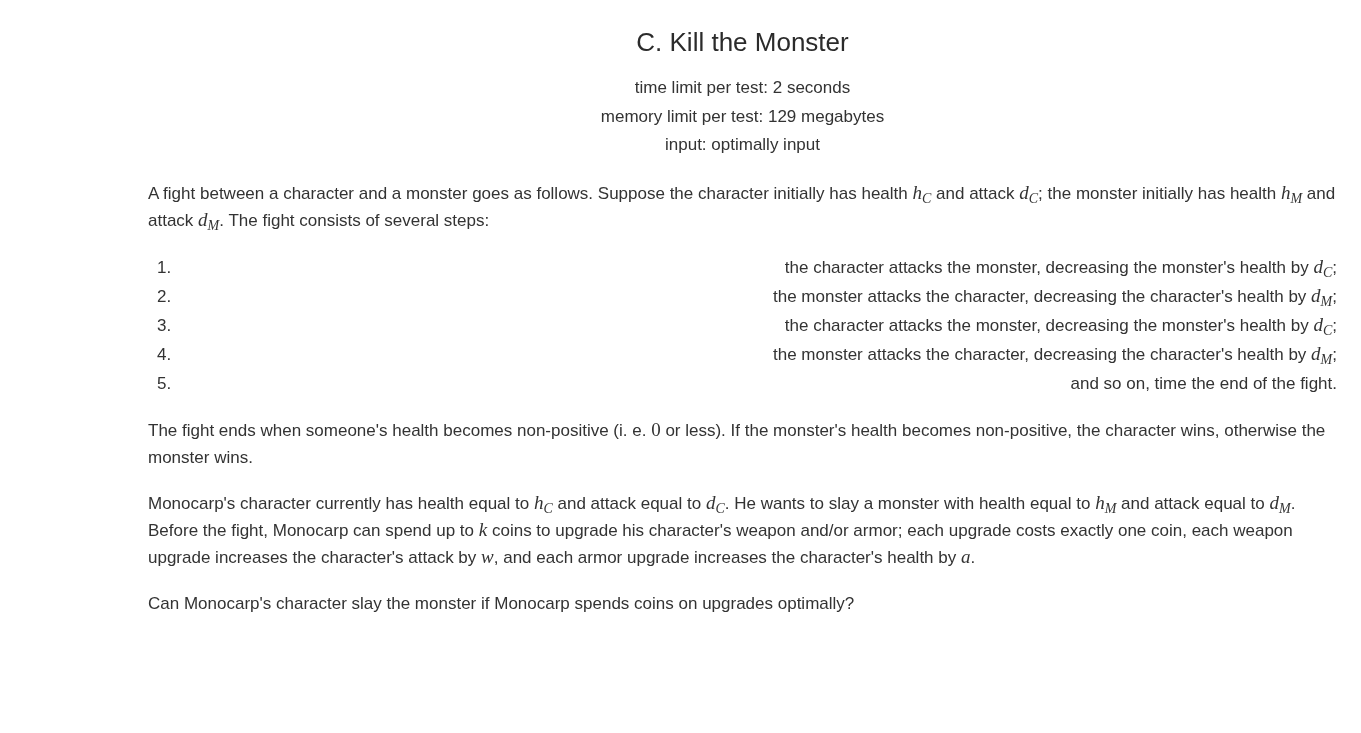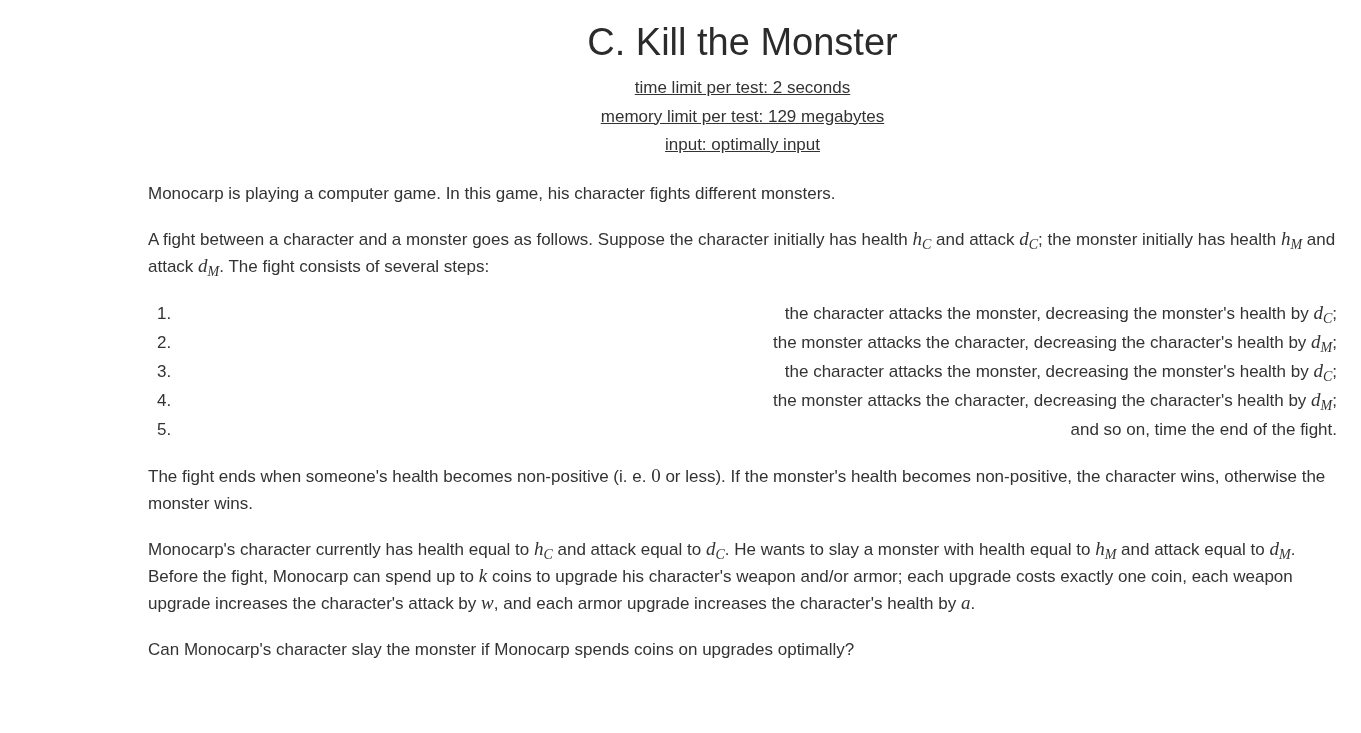--- a/index.html
+++ b/index.html
@@ -10,31 +10,30 @@
   body {
     font-family: "Liberation Sans", sans-serif;
     font-size: 17px;
     line-height: 27px;
     color: #333333;
   }
   .statement {
     padding: 6px 24px 40px 148px;
   }
   .page-title {
-    font-size: 38px;
+    font-size: 26px;
     font-weight: 400;
     line-height: 36px;
     text-align: center;
     margin: 18px 0 14px 0;
     color: #2b2b2b;
   }
   .meta {
     text-align: center;
     margin-bottom: 20px;
-    text-decoration: underline;
   }
   .meta-line {
     line-height: 28.5px;
   }
   p.problem-paragraph {
     margin: 0 0 19px 0;
   }
   ol.fight-steps {
     margin: 0 0 19px 0;
     padding-left: 28px;
@@ -66,21 +65,20 @@
 <div class="statement">
 
   <div class="page-title">C. Kill the Monster</div>
 
   <div class="meta">
     <div class="meta-line">time limit per test: 2 seconds</div>
     <div class="meta-line">memory limit per test: 129 megabytes</div>
     <div class="meta-line">input: optimally input</div>
   </div>
 
-  <p class="problem-paragraph">Monocarp is playing a computer game. In this game, his character fights different monsters.</p>
 
   <p class="problem-paragraph">A fight between a character and a monster goes as follows. Suppose the character initially has health <span class="math">h<sub>C</sub></span> and attack <span class="math">d<sub>C</sub></span>; the monster initially has health <span class="math">h<sub>M</sub></span> and attack <span class="math">d<sub>M</sub></span>. The fight consists of several steps:</p>
 
   <ol class="fight-steps">
     <li>the character attacks the monster, decreasing the monster's health by <span class="math">d<sub>C</sub></span>;</li>
     <li>the monster attacks the character, decreasing the character's health by <span class="math">d<sub>M</sub></span>;</li>
     <li>the character attacks the monster, decreasing the monster's health by <span class="math">d<sub>C</sub></span>;</li>
     <li>the monster attacks the character, decreasing the character's health by <span class="math">d<sub>M</sub></span>;</li>
     <li>and so on, time the end of the fight.</li>
   </ol>

